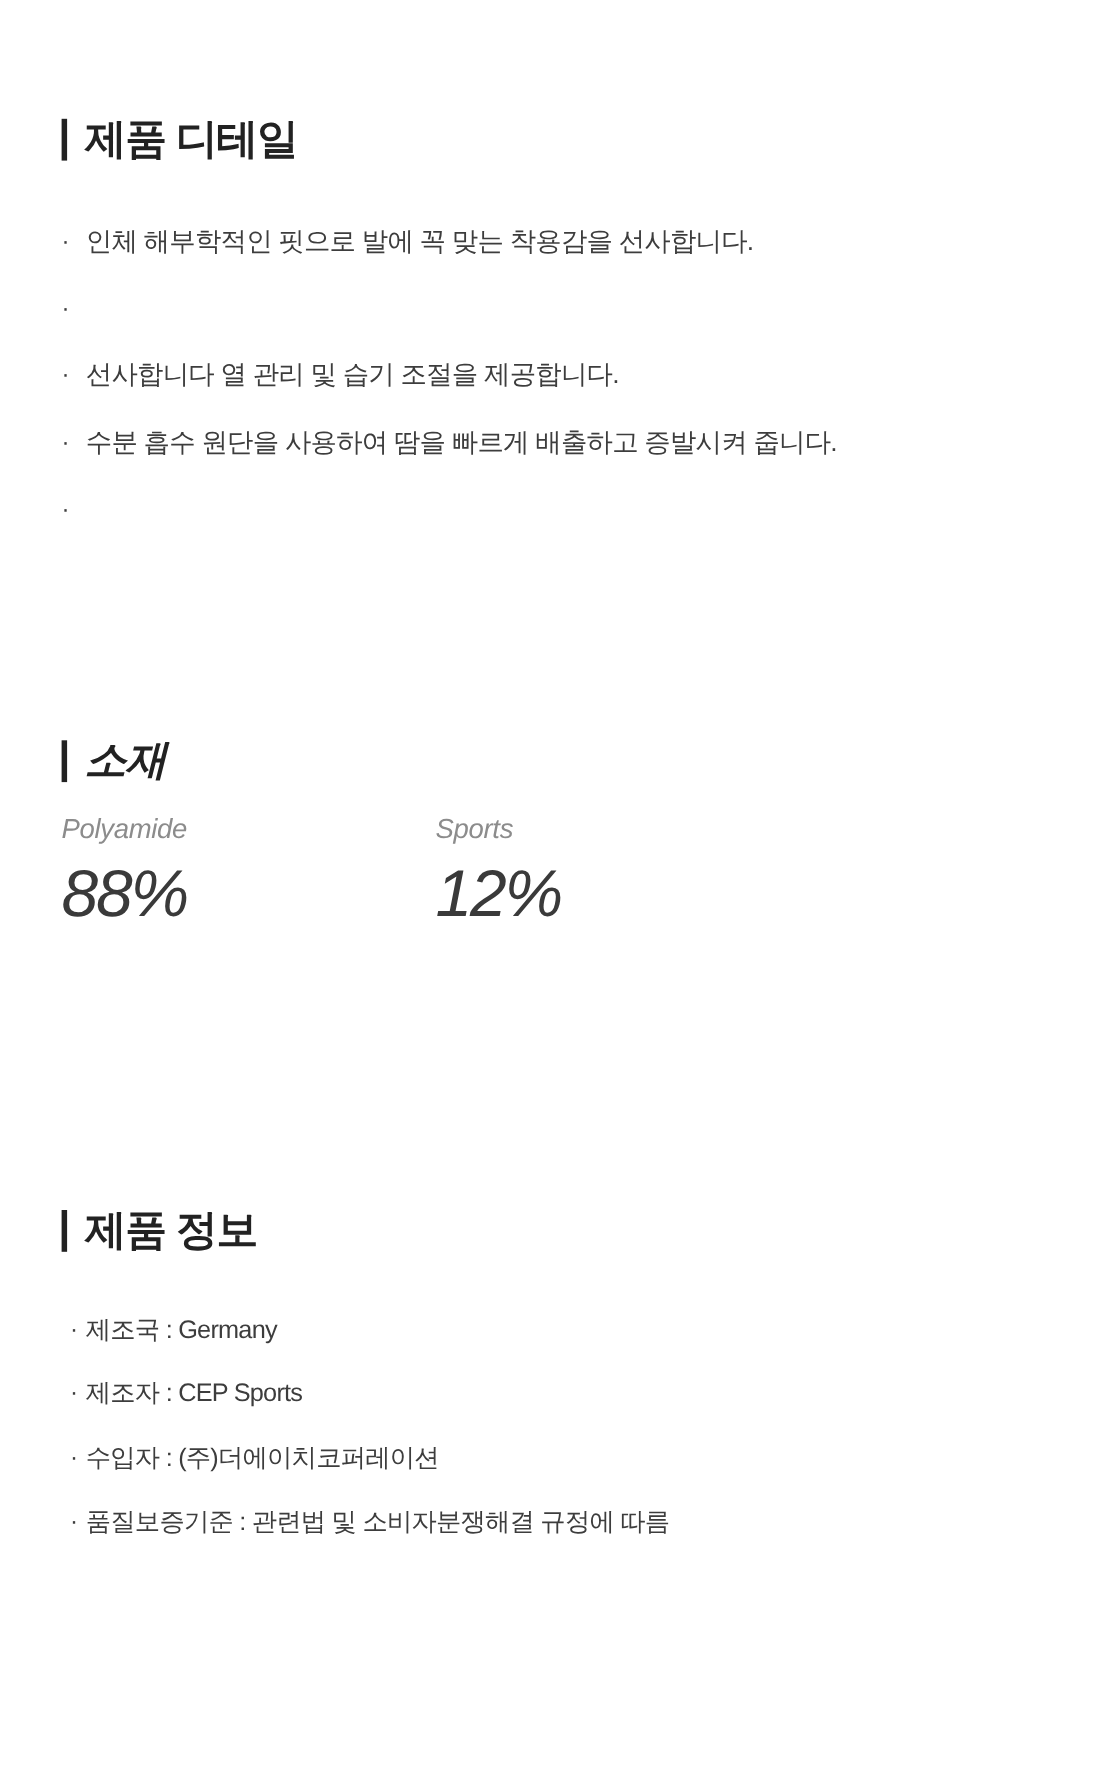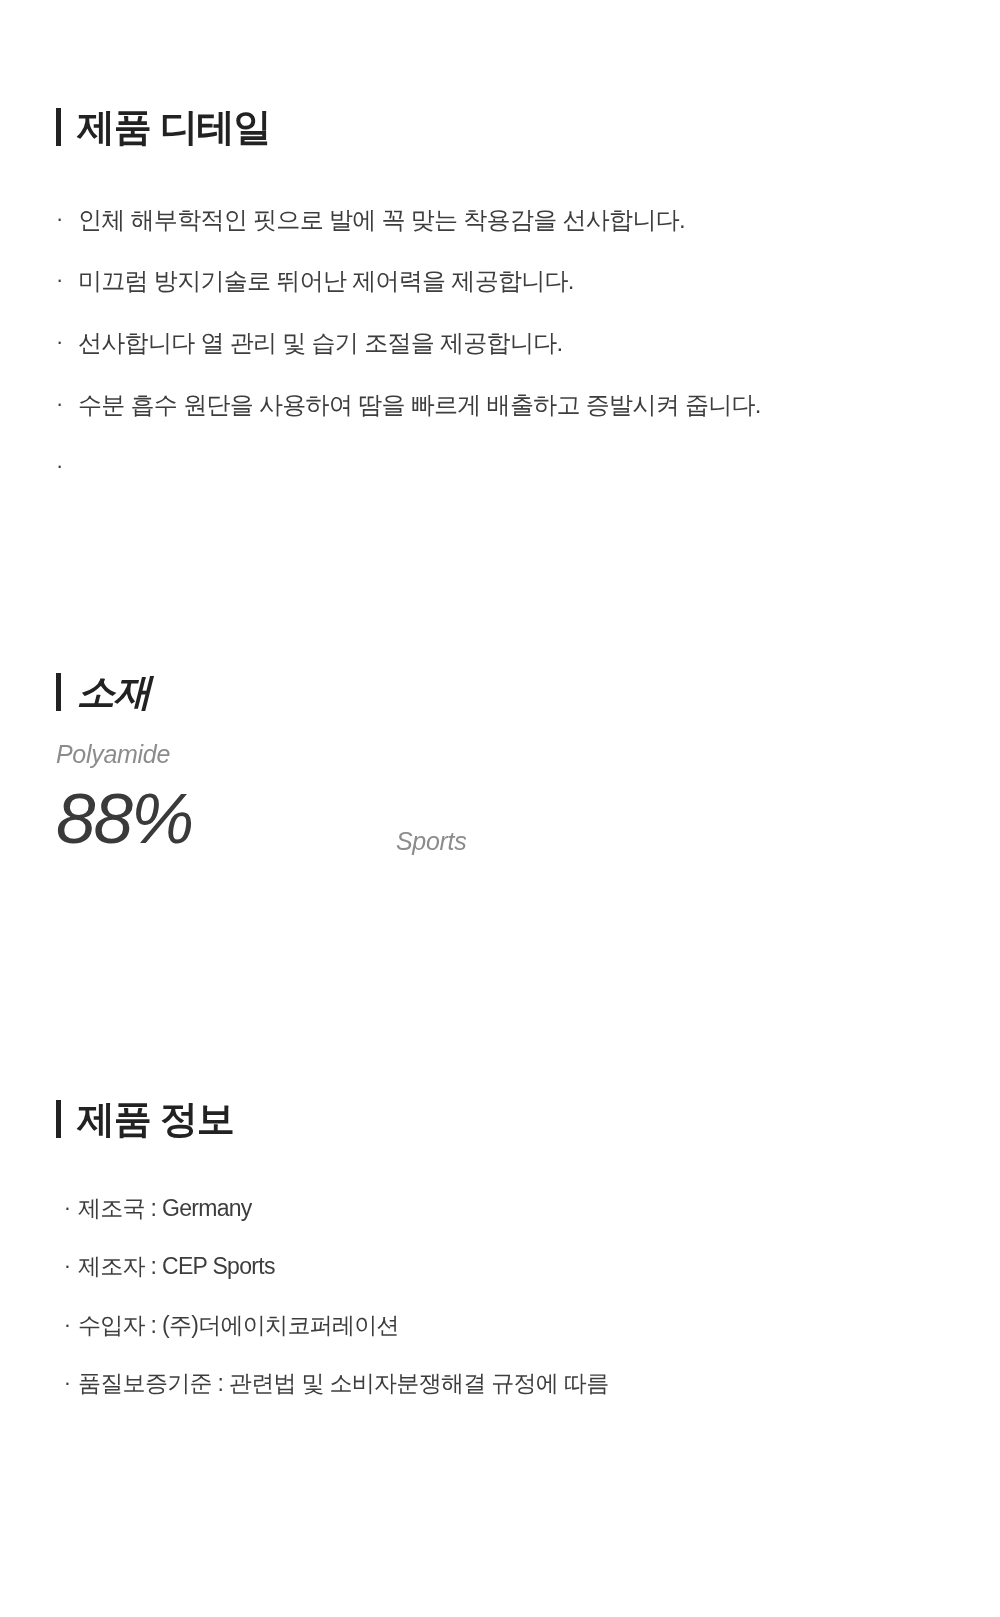--- a/index.html
+++ b/index.html
@@ -66,32 +66,31 @@
   
   #section-detail { position: absolute; left: 56px; top: 76px; }
   #detail-list { margin-top: 60px; }
   #detail-list .bullet-item { margin-bottom: 33px; }
 
   
   #section-material { position: absolute; left: 56px; top: 641px; font-style: italic; }
   .material-grid {
     display: flex;
     margin-top: 28px;
-    align-items: flex-end;
   }
   .material-cell { width: 340px; }
   .material-name {
     font-size: 25px;
     color: #8c8c8c;
     letter-spacing: -0.3px;
     line-height: 1;
   }
   .material-value {
     margin-top: 16px;
-    font-size: 71px;
+    font-size: 60px;
     font-weight: normal;
     color: #3a3a3a;
     letter-spacing: -2px;
     line-height: 1;
   }
 
   
   #section-info { position: absolute; left: 56px; top: 1068px; text-align: center; }
   #info-list { margin-top: 57px; }
   #info-list .bullet-item { margin-bottom: 31px; font-size: 23px; }
@@ -107,21 +106,20 @@
       <span>제품 디테일</span>
     </h2>
 
     <ul class="bullet-list" id="detail-list">
       <li class="bullet-item">
         <span class="bullet-dot">·</span>
         <span>인체 해부학적인 핏으로 발에 꼭 맞는 착용감을 선사합니다.</span>
       </li>
       <li class="bullet-item">
         <span class="bullet-dot">·</span>
-        <span>미끄럼 방지기술로 뛰어난 제어력을 제공합니다.</span>
       </li>
       <li class="bullet-item">
         <span class="bullet-dot">·</span>
         <span>선사합니다 열 관리 및 습기 조절을 제공합니다.</span>
       </li>
       <li class="bullet-item">
         <span class="bullet-dot">·</span>
         <span>수분 흡수 원단을 사용하여 땀을 빠르게 배출하고 증발시켜 줍니다.</span>
       </li>
       <li class="bullet-item">
@@ -136,20 +134,21 @@
       <span>소재</span>
     </h2>
 
     <div class="material-grid">
       <div class="material-cell">
         <div class="material-name">Polyamide</div>
         <div class="material-value">88%</div>
       </div>
       <div class="material-cell">
         <div class="material-name">Sports</div>
+        <div class="material-value">12%</div>
       </div>
     </div>
   </section>
 
   <section id="section-info">
     <h2 class="section-heading">
       <span class="heading-bar"></span>
       <span>제품 정보</span>
     </h2>
 

